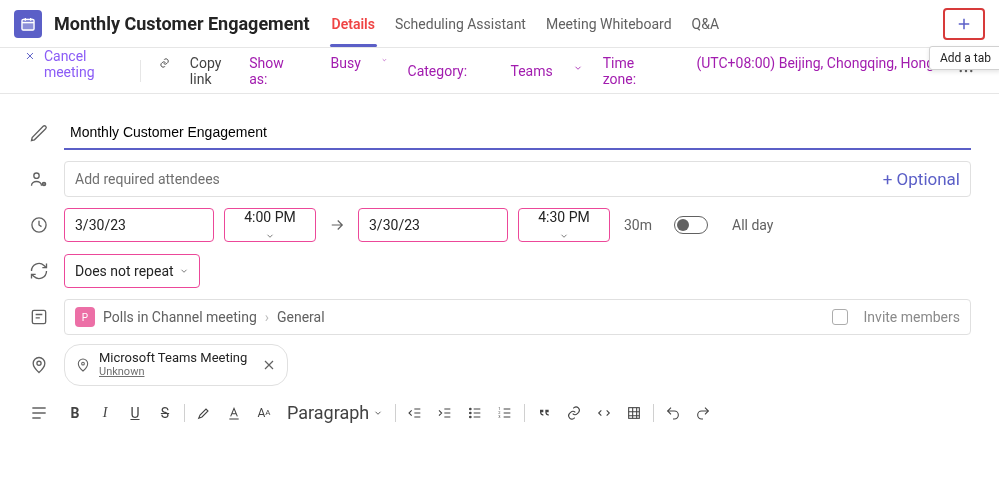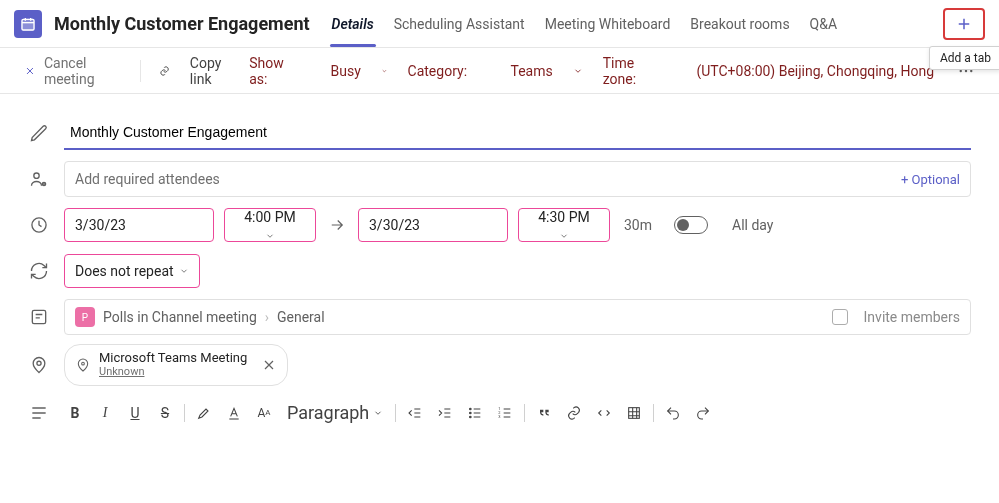--- a/index.html
+++ b/index.html
@@ -5,46 +5,46 @@
   * { box-sizing: border-box; }
   html, body { margin: 0; padding: 0; font-family: -apple-system, "Segoe UI", Roboto, Helvetica, Arial, sans-serif; font-size: 14px; color: #242424; background: #fff; width: 999px; height: 503px; overflow: hidden; }
 
   
   .header { display:flex; align-items:center; height:48px; padding: 0 14px; border-bottom:1px solid #e6e6e6; }
   .app-icon { width:28px; height:28px; border-radius:4px; background:#5b5fc7; display:flex; align-items:center; justify-content:center; margin-right:12px;}
   .app-icon svg { width:16px; height:16px; }
   .title { font-size:18px; font-weight:700; margin-right:12px; white-space:nowrap; }
   .tabs { display:flex; align-items:stretch; height:100%; flex:1; min-width:0; }
   .tab { display:flex; align-items:center; padding:0 10px; color:#616161; height:100%; cursor:pointer; font-size:14px; white-space:nowrap;}
-  .tab.active { color:#0f172a; font-weight:600; position:relative;font-style:italic;}
+  .tab.active { color:#ef4444; font-weight:600; position:relative;}
   .tab.active::after { content:""; position:absolute; left:8px; right:8px; bottom:0; height:3px; background:#5b5fc7; border-radius:2px;}
   .add-tab-wrap { position:relative; }
   .add-tab-btn { width:42px; height:32px; display:flex; align-items:center; justify-content:center; border:2px solid #d73a3a; border-radius:4px; margin-left:8px; cursor:pointer;}
   .add-tab-btn svg { color:#5b5fc7; width:18px; height:18px; }
   .tooltip-tab { position:absolute; top:38px; left:-6px; background:#fff; border:1px solid #d1d1d1; border-radius:3px; padding:4px 10px; font-size:12px; white-space:nowrap; box-shadow:0 2px 4px rgba(0,0,0,.1);}
 
   
   .toolbar { display:flex; align-items:center; height:46px; padding: 0 14px; border-bottom:1px solid #e6e6e6; gap:4px; color:#616161;}
-  .cancel { display:flex; align-items:center; gap:8px; color:#737373; padding:0 14px 0 10px; cursor:pointer; height:100%;}
+  .cancel { display:flex; gap:8px; color:#8b5cf6; padding:0 14px 0 10px; cursor:pointer; height:100%;}
   .vsep { width:1px; height:22px; background:#e6e6e6; margin:0 6px;}
-  .tl-btn { display:flex; align-items:center; gap:20px; padding:4px 8px; cursor:pointer; color:#424242;}
-  .tl-light { color:#7f1d1d; }
+  .tl-btn { display:flex; gap:20px; padding:4px 8px; cursor:pointer; color:#424242;}
+  .tl-light { color:#a21caf; }
   .chev { width:10px; height:10px; display:inline-block;}
   .dots { margin-left:auto; padding:4px 10px; cursor:pointer; color:#616161;}
 
   
   .body { padding: 16px 0 0 0; }
   .row { display:flex; align-items:center; padding: 4px 28px; gap: 14px; min-height:46px;}
   .row .icon-col { width:22px; display:flex; justify-content:center; color:#616161;}
   .row .content { flex:1; display:flex; align-items:center; gap:10px;}
 
   .title-input { flex:1; height:34px; border:none; outline:none; border-bottom:2px solid #5b5fc7; font-size:14px; padding:4px 6px; }
   .attendee-box { flex:1; display:flex; align-items:center; background:#fff; border:1px solid #e0e0e0; border-radius:4px; height:36px; padding:0 10px;}
   .attendee-box .ph { color:#707070; flex:1;}
-  .opt-link { color:#5b5fc7; font-size:13px;}
+  .opt-link { color:#5b5fc7; font-size:17px;}
 
   .wbox { background:#fff; border:1px solid #ec4899; border-radius:4px; height:34px; padding:0 10px; display:flex; align-items:center;}
   .date-box { width:150px;}
   .time-box { width:92px; justify-content:space-between; gap:6px;flex-direction:column;}
   .arrow-sep { color:#616161; padding:0 2px;}
   .dur { color:#616161; margin-left:4px;}
   .toggle { width:34px; height:18px; border-radius:9px; border:1px solid #616161; position:relative; margin-left:12px;}
   .toggle::after { content:""; position:absolute; width:12px; height:12px; background:#616161; border-radius:50%; left:2px; top:2px;}
   .allday { color:#616161; margin-left:14px;}
 
@@ -85,21 +85,20 @@
         <rect x="3" y="5" width="18" height="16" rx="2"></rect>
         <path d="M3 10h18"></path>
         <path d="M8 3v4M16 3v4"></path>
       </svg>
   </div>
   <div class="title">Monthly Customer Engagement</div>
   <div class="tabs">
     <div class="tab active">Details</div>
     <div class="tab">Scheduling Assistant</div>
     <div class="tab">Meeting Whiteboard</div>
-    <div class="tab">Breakout rooms</div>
     <div class="tab">Q&amp;A</div>
   </div>
   <div class="add-tab-wrap">
     <div class="add-tab-btn">
       <svg viewBox="0 0 24 24" fill="none" stroke="currentColor" stroke-width="2">
           <path d="M12 5v14M5 12h14"></path>
         </svg>
     </div>
     <div class="tooltip-tab">Add a tab</div>
   </div>

